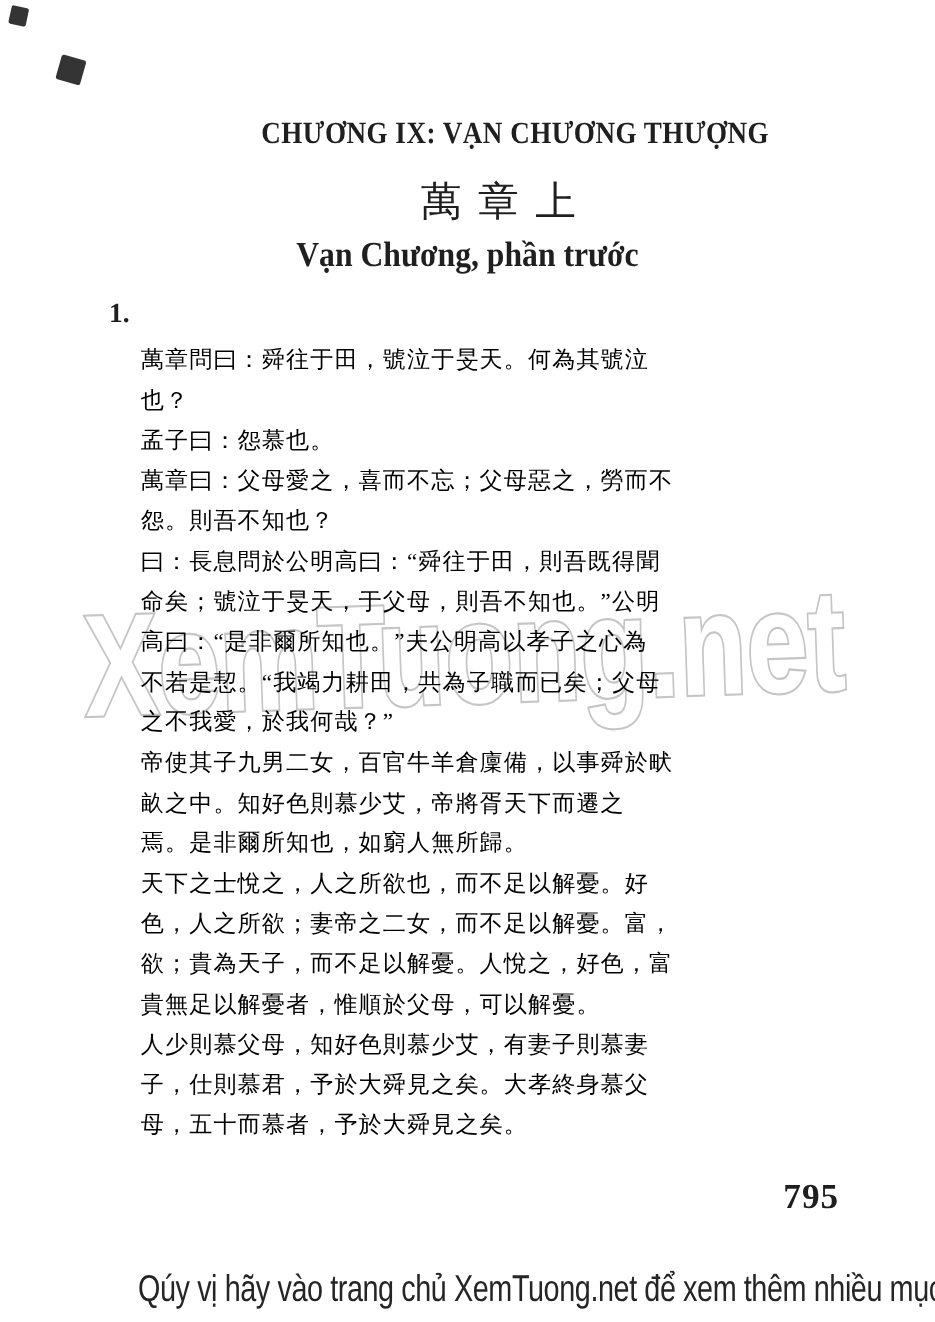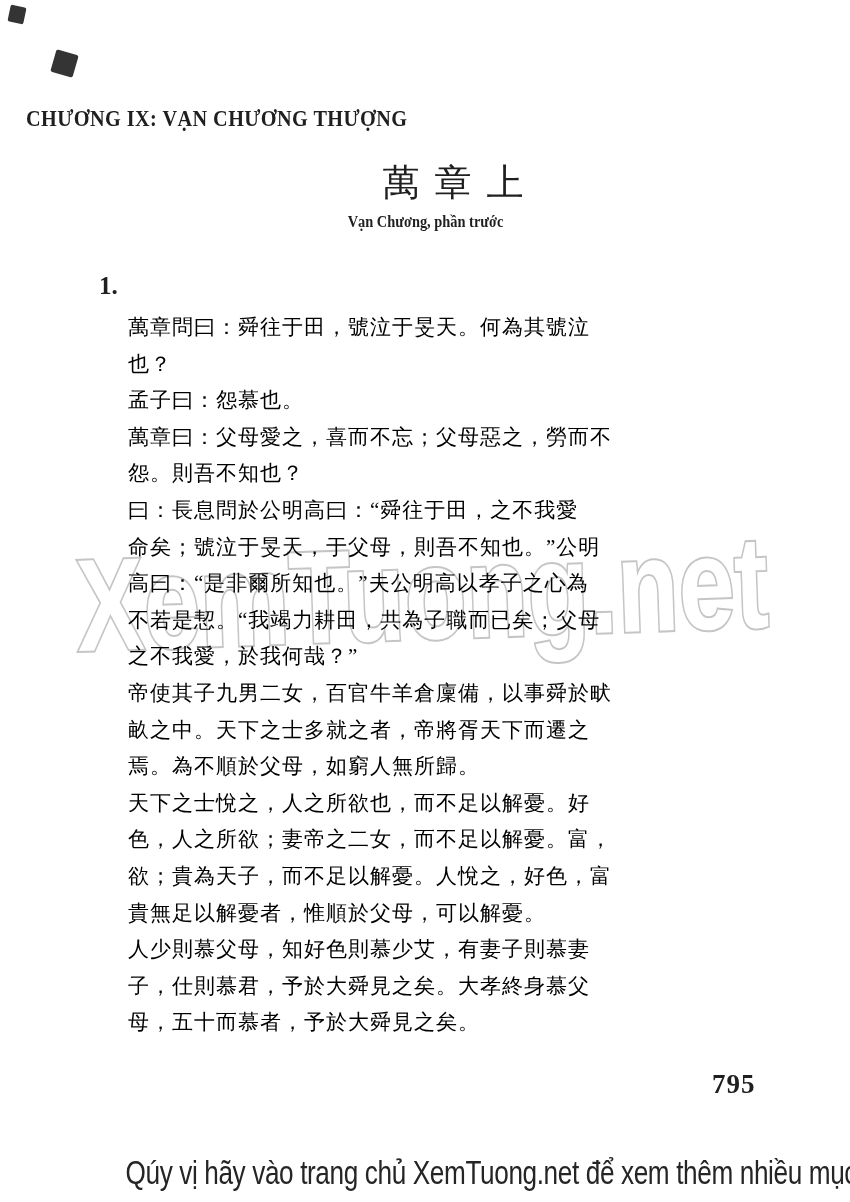--- a/index.html
+++ b/index.html
@@ -10,43 +10,43 @@
   .corner-mark{position:absolute;background:#343434;border-radius:2px;}
   .mark1{left:9px;top:6px;width:16px;height:17px;transform:rotate(12deg);}
   .mark2{left:53px;top:52px;width:23px;height:23px;transform:rotate(16deg);}
   .watermark-svg{position:absolute;left:0;top:0;z-index:0;pointer-events:none;}
   .watermark-svg text{
     font-family:"Liberation Sans","DejaVu Sans",sans-serif;
     font-weight:bold;paint-order:stroke;
   }
   .content{position:absolute;left:0;top:0;width:850px;height:1202px;z-index:1;}
   .chapter-title{
-    position:absolute;top:106px;left:0;width:731px;text-align:left;
-    font-weight:bold;font-size:23px;letter-spacing:.5px;white-space:nowrap;
+    position:absolute;top:106px;left:0;width:731px;text-align:right;
+    font-weight:bold;font-size:28px;letter-spacing:.5px;white-space:nowrap;
   }
   .chapter-title>span{display:inline-block;transform:scaleX(.88);transform-origin:center;}
   .hanzi-title{
     position:absolute;top:158px;left:0;width:850px;text-align:center;
     font-size:37px;letter-spacing:15px;text-indent:15px;font-weight:500;white-space:nowrap;padding-left:28px;
   }
   .subtitle{
     position:absolute;top:213px;left:0;width:850px;text-align:center;
-    font-weight:bold;font-size:16px;white-space:nowrap;
+    font-weight:bold;font-size:32px;white-space:nowrap;
   }
   .subtitle>span{display:inline-block;transform:scaleX(.9);transform-origin:center;}
   .section-number{
     position:absolute;left:99px;top:272px;font-weight:bold;font-size:25px;
   }
   .body-text{
     position:absolute;left:128px;top:309px;width:640px;
     font-size:21px;color:#000000;
   }
   .tline{height:36.6px;line-height:36.6px;letter-spacing:1px;white-space:nowrap;}
   .page-number{
-    position:absolute;left:712px;top:1069px;font-weight:bold;font-size:27px;
+    position:absolute;left:712px;top:1069px;font-weight:bold;font-size:32px;
     letter-spacing:1px;
   }
   .footer{
     position:absolute;left:0;top:1153px;width:850px;text-align:center;
     font-family:"Liberation Sans","DejaVu Sans",sans-serif;
     font-size:34px;color:#252525;white-space:nowrap;
   }
   .footer>span{display:inline-block;transform:scaleX(.77);transform-origin:center;letter-spacing:-.5px;}
 </style>
 </head>
@@ -74,28 +74,28 @@
     </div>
 
     <div class="section-number">1.</div>
 
     <div class="body-text">
       <div class="tline">萬章問曰：舜往于田，號泣于旻天。何為其號泣</div>
       <div class="tline">也？</div>
       <div class="tline">孟子曰：怨慕也。</div>
       <div class="tline">萬章曰：父母愛之，喜而不忘；父母惡之，勞而不</div>
       <div class="tline">怨。則吾不知也？</div>
-      <div class="tline">曰：長息問於公明高曰：“舜往于田，之不我愛</div>
+      <div class="tline">曰：長息問於公明高曰：“舜往于田，則吾既得聞</div>
       <div class="tline">命矣；號泣于旻天，于父母，則吾不知也。”公明</div>
       <div class="tline">高曰：“是非爾所知也。”夫公明高以孝子之心為</div>
       <div class="tline">不若是恝。“我竭力耕田，共為子職而已矣；父母</div>
       <div class="tline">之不我愛，於我何哉？”</div>
       <div class="tline">帝使其子九男二女，百官牛羊倉廩備，以事舜於畎</div>
-      <div class="tline">畝之中。天下之士多就之者，帝將胥天下而遷之</div>
-      <div class="tline">焉。為不順於父母，如窮人無所歸。</div>
+      <div class="tline">畝之中。知好色則慕少艾，帝將胥天下而遷之</div>
+      <div class="tline">焉。是非爾所知也，如窮人無所歸。</div>
       <div class="tline">天下之士悅之，人之所欲也，而不足以解憂。好</div>
       <div class="tline">色，人之所欲；妻帝之二女，而不足以解憂。富，</div>
       <div class="tline">欲；貴為天子，而不足以解憂。人悅之，好色，富</div>
       <div class="tline">貴無足以解憂者，惟順於父母，可以解憂。</div>
       <div class="tline">人少則慕父母，知好色則慕少艾，有妻子則慕妻</div>
       <div class="tline">子，仕則慕君，予於大舜見之矣。大孝終身慕父</div>
       <div class="tline">母，五十而慕者，予於大舜見之矣。</div>
     </div>
 
     <div class="page-number">795</div>

